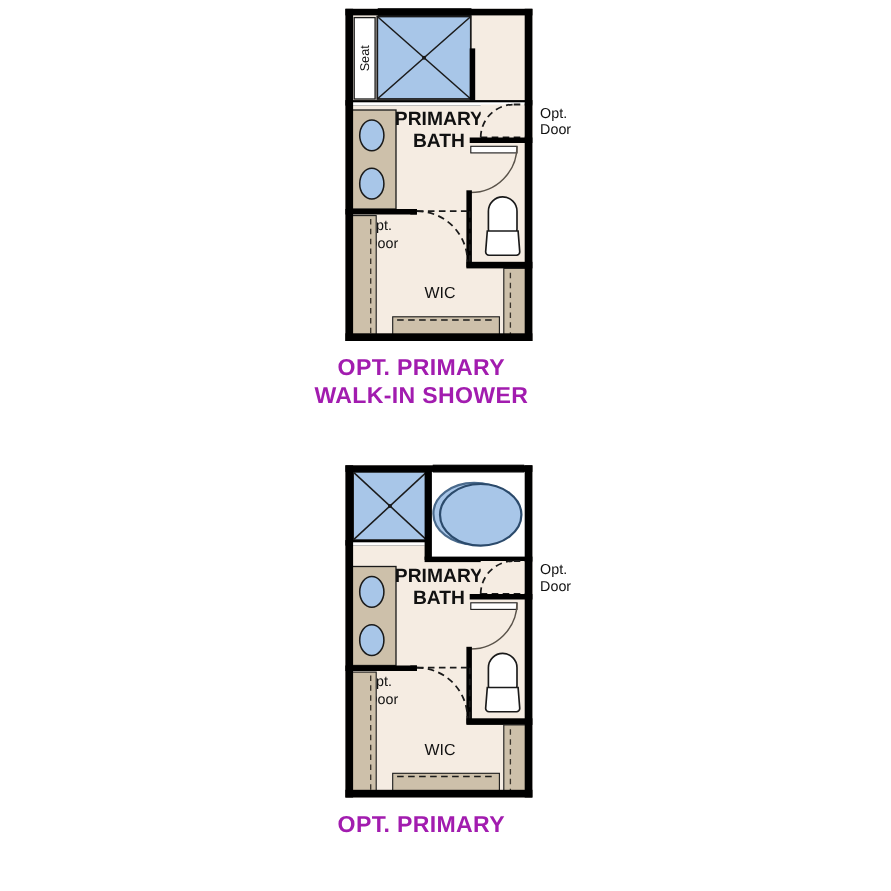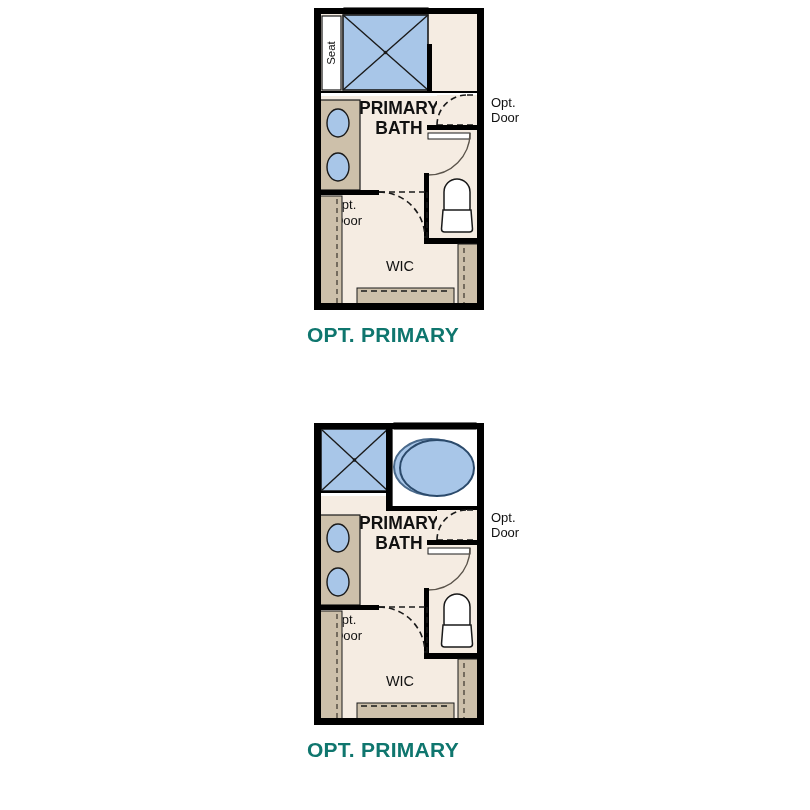--- a/index.html
+++ b/index.html
@@ -34,21 +34,21 @@
   .caption {
     position: absolute;
     left: 0;
     width: 766px;
     text-align: center;
     font-family: "Liberation Sans", sans-serif;
     font-weight: bold;
     font-size: 21px;
     line-height: 25px;
     letter-spacing: 0.3px;
-    color: #0f766e;
+    color: #a21caf;
   }
   .caption div { white-space: nowrap; }
   svg { display: block; }
   .lbl {
     font-family: "Liberation Sans", sans-serif;
     fill: #111111;
   }
 </style>
 </head>
 <body>
@@ -123,20 +123,21 @@
 
         <rect x="314" y="8" width="170" height="6" fill="#000000"></rect>
         <rect x="314" y="8" width="7" height="302" fill="#000000"></rect>
         <rect x="477" y="8" width="7" height="302" fill="#000000"></rect>
         <rect x="314" y="303" width="170" height="7" fill="#000000"></rect>
       </svg>
     </div>
 
     <div class="caption" style="top:322px;">
       <div>OPT. PRIMARY</div>
+      <div>WALK-IN SHOWER</div>
     </div>
   </div>
 
   <div class="plan-block" style="top:415px; height:385px;">
 
     <div class="plan-svg-wrap">
       <svg width="810" height="320" viewBox="0 0 810 320" xmlns="http://www.w3.org/2000/svg">
 
         <rect x="314" y="8" width="170" height="302" fill="#f5ece2"></rect>
 

